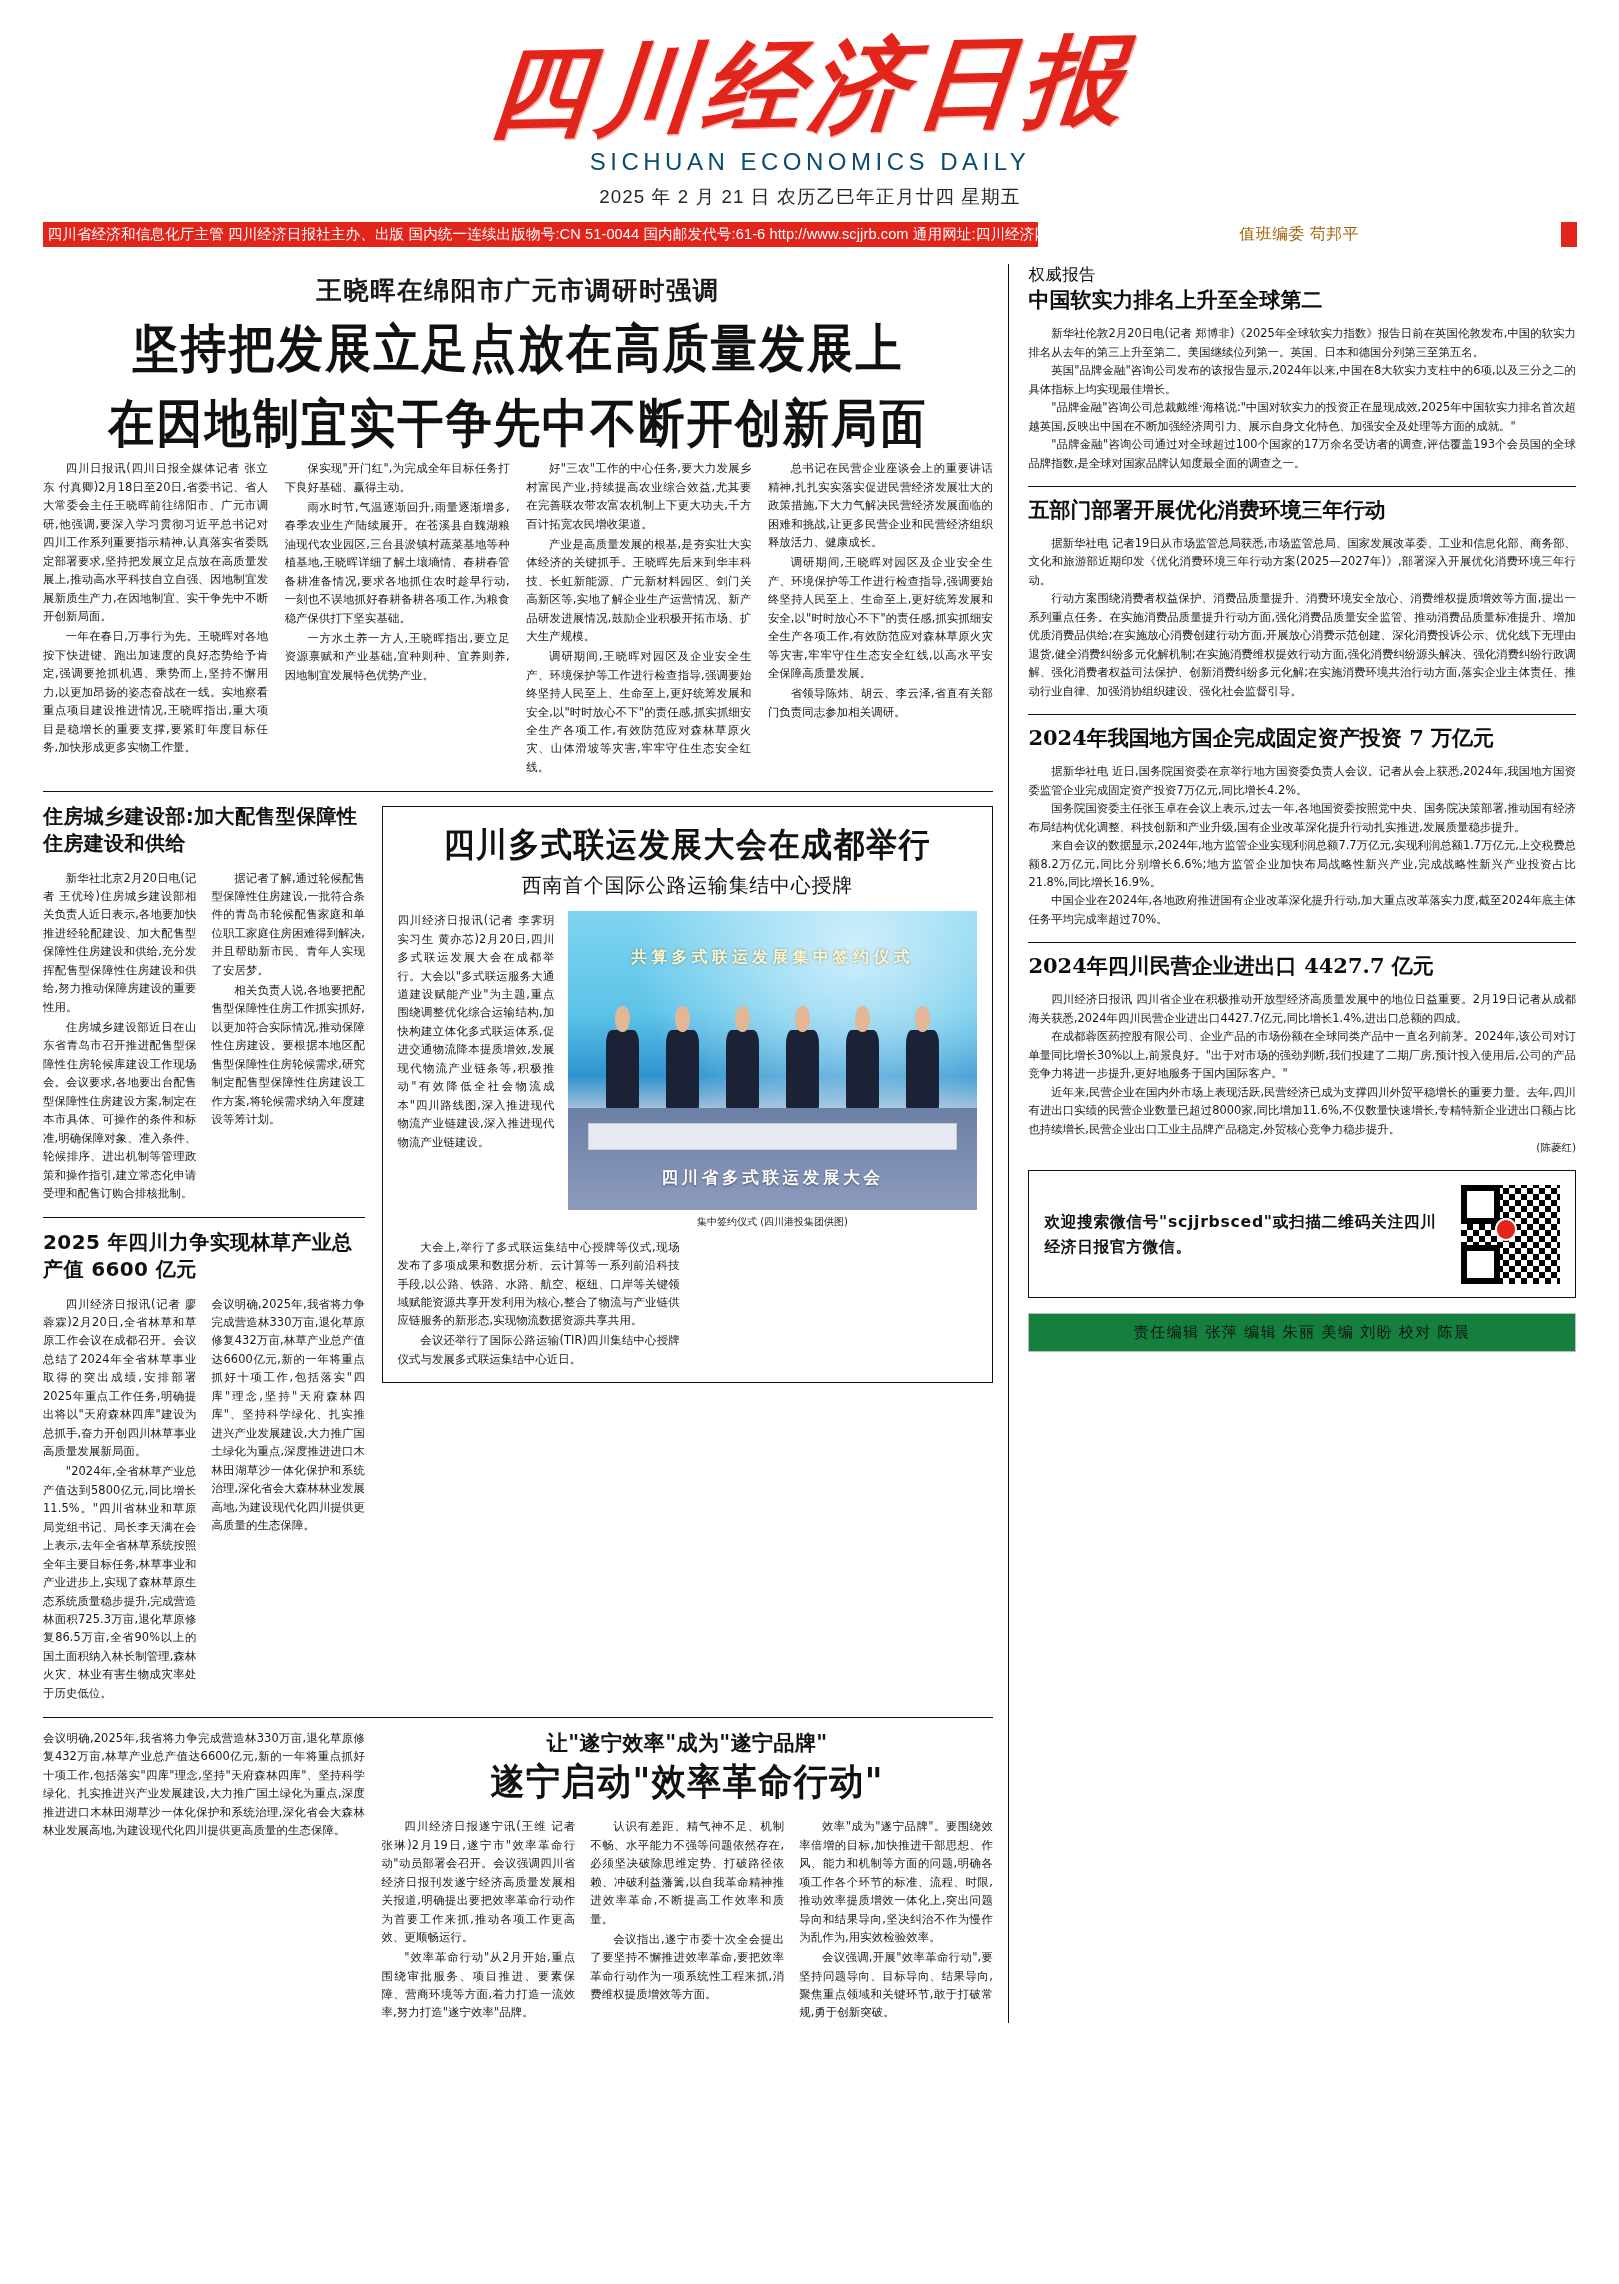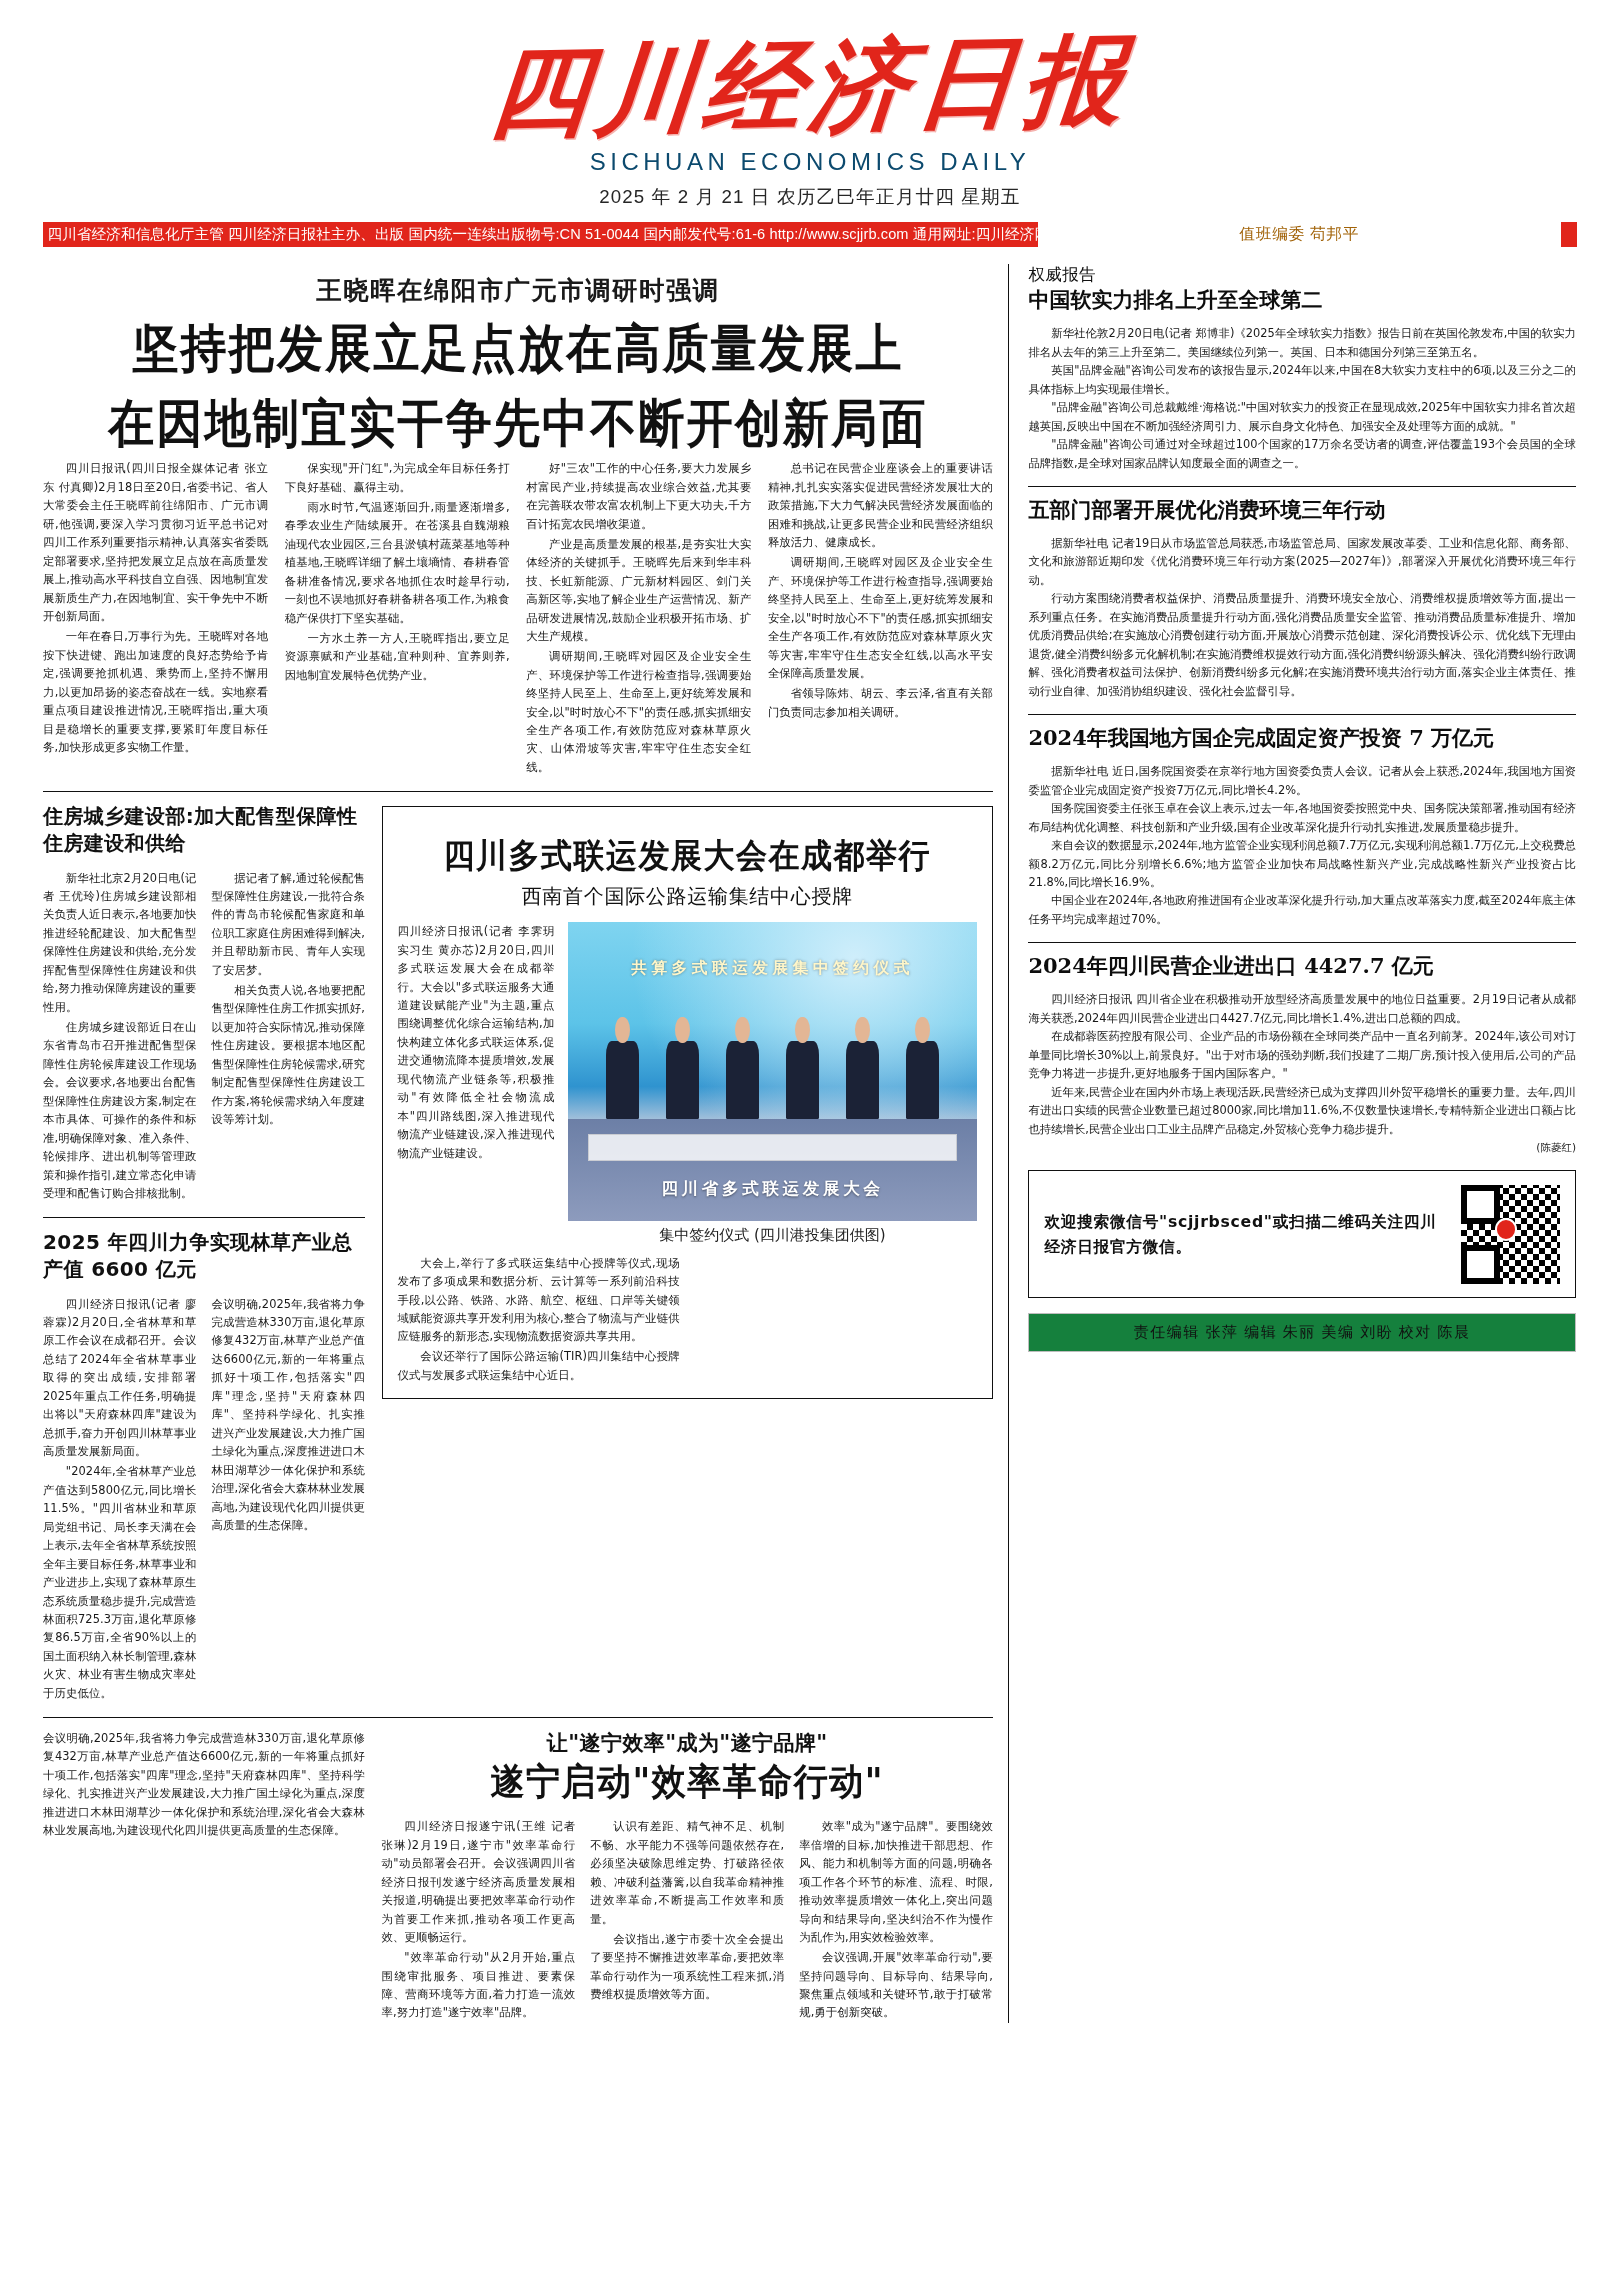--- a/index.html
+++ b/index.html
@@ -182,21 +182,21 @@
     font-size: 11.4px;
     line-height: 1.62;
     color: #181818;
     text-align: justify;
   }
   .side-body p { text-indent: 2em; }
 
   
   .feature {
     border: 1.5px solid #111;
-    padding: 30px 15px 12px;
+    padding: 19px 15px 12px;
     margin-top: 3px;
   }
   .feature-head {
     text-align: center;
     font-family: "DejaVu Sans", sans-serif;
     font-weight: 700;
     font-size: 31px;
     color: #111;
     letter-spacing: 1.5px;
     line-height: 1.2;
@@ -262,21 +262,21 @@
     content: ""; position: absolute; top: 0; left: 28%; width: 44%; height: 26%;
     background: #e3b695; border-radius: 50%;
   }
   .photo .desk {
     position: absolute; bottom: 20%; left: 5%; right: 5%; height: 9%;
     background: rgba(255,255,255,.82);
     border: 0.7px solid rgba(0,0,0,.12);
   }
   .photo-caption {
     font-family: "DejaVu Sans", sans-serif;
-    font-size: 15px;
+    font-size: 10px;
     color: #222;
     text-align: center;
     margin-top: 4.5px;
   }
   .photo-wrap { grid-column: 2 / 3; }
 
   
   .qrbox {
     border: 1.5px solid #111;
     margin-top: 15px;

